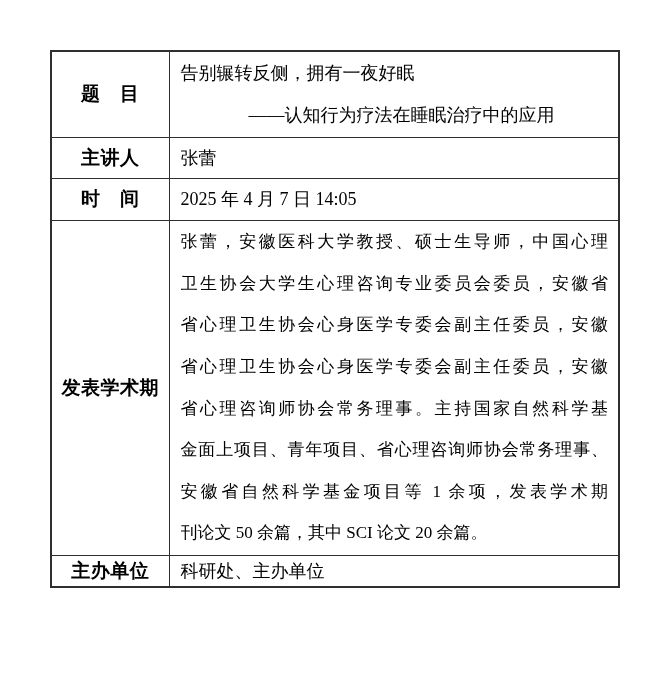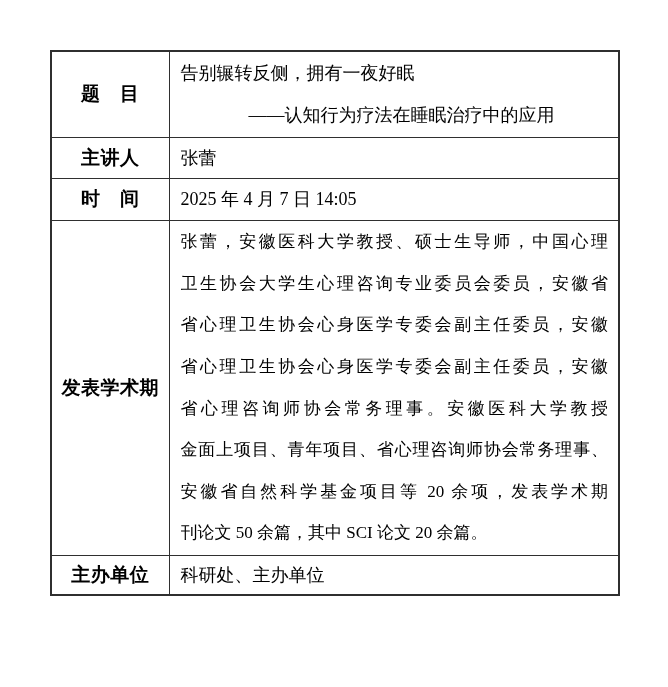--- a/index.html
+++ b/index.html
@@ -41,21 +41,21 @@
     font-family: Liberation Serif, serif;
     font-size: 18px;
     padding: 0 10px 0 11px;
     color: #0a0a0a;
   }
   .row-title    { height: 86px; }
   .row-speaker  { height: 41px; }
   .row-time     { height: 42px; margin-top: 25px; }
   .row-location { height: 43px; }
   .row-bio      { height: 335px; }
-  .row-org      { height: 40px; }
+  .row-org      { height: 32px; }
 
   .title-line1 {
     line-height: 42px;
     white-space: nowrap;
   }
   .title-line2 {
     line-height: 42px;
     padding-left: 68px;
     white-space: nowrap;
   }
@@ -98,23 +98,23 @@
       <td class="label-cell">时　间</td>
       <td class="content-cell">2025 年 4 月 7 日 14:05</td>
     </tr>
     <tr class="row-bio">
       <td class="label-cell">发表学术期</td>
       <td class="content-cell bio-cell">
         <div class="bio-line j">张蕾，安徽医科大学教授、硕士生导师，中国心理</div>
         <div class="bio-line j">卫生协会大学生心理咨询专业委员会委员，安徽省</div>
         <div class="bio-line j">省心理卫生协会心身医学专委会副主任委员，安徽</div>
         <div class="bio-line j">省心理卫生协会心身医学专委会副主任委员，安徽</div>
-        <div class="bio-line j">省心理咨询师协会常务理事。安徽医科大学教授</div>
+        <div class="bio-line j">省心理咨询师协会常务理事。主持国家自然科学基</div>
         <div class="bio-line j">金面上项目、青年项目、省心理咨询师协会常务理事、</div>
-        <div class="bio-line j">安徽省自然科学基金项目等 20 余项，发表学术期</div>
+        <div class="bio-line j">安徽省自然科学基金项目等 1 余项，发表学术期</div>
         <div class="bio-line">刊论文 50 余篇，其中 SCI 论文 20 余篇。</div>
       </td>
     </tr>
     <tr class="row-org">
       <td class="label-cell">主办单位</td>
       <td class="content-cell">科研处、主办单位</td>
     </tr>
   </tbody>
     </table>
 </div>

